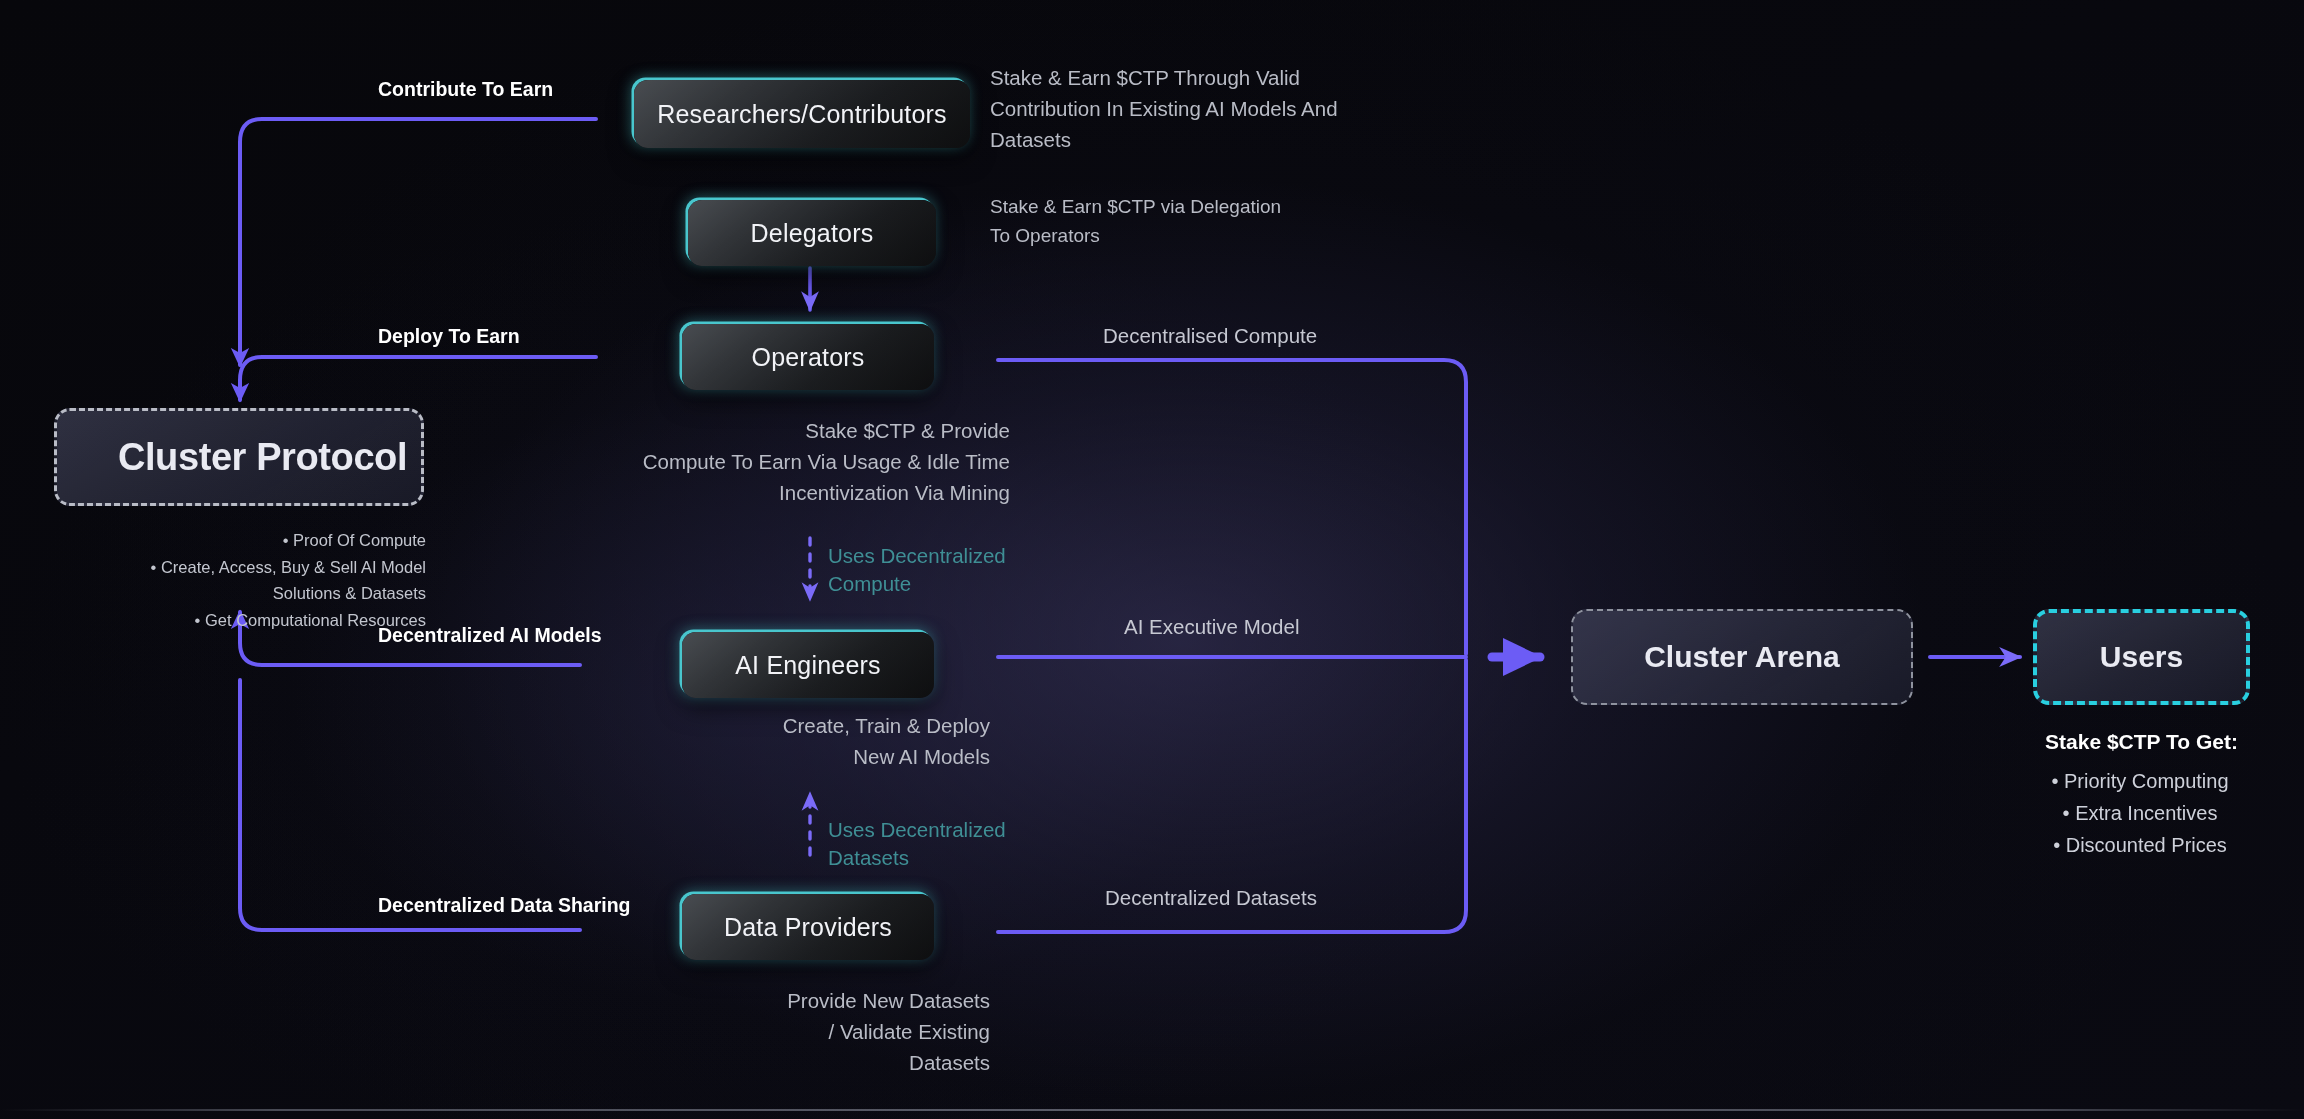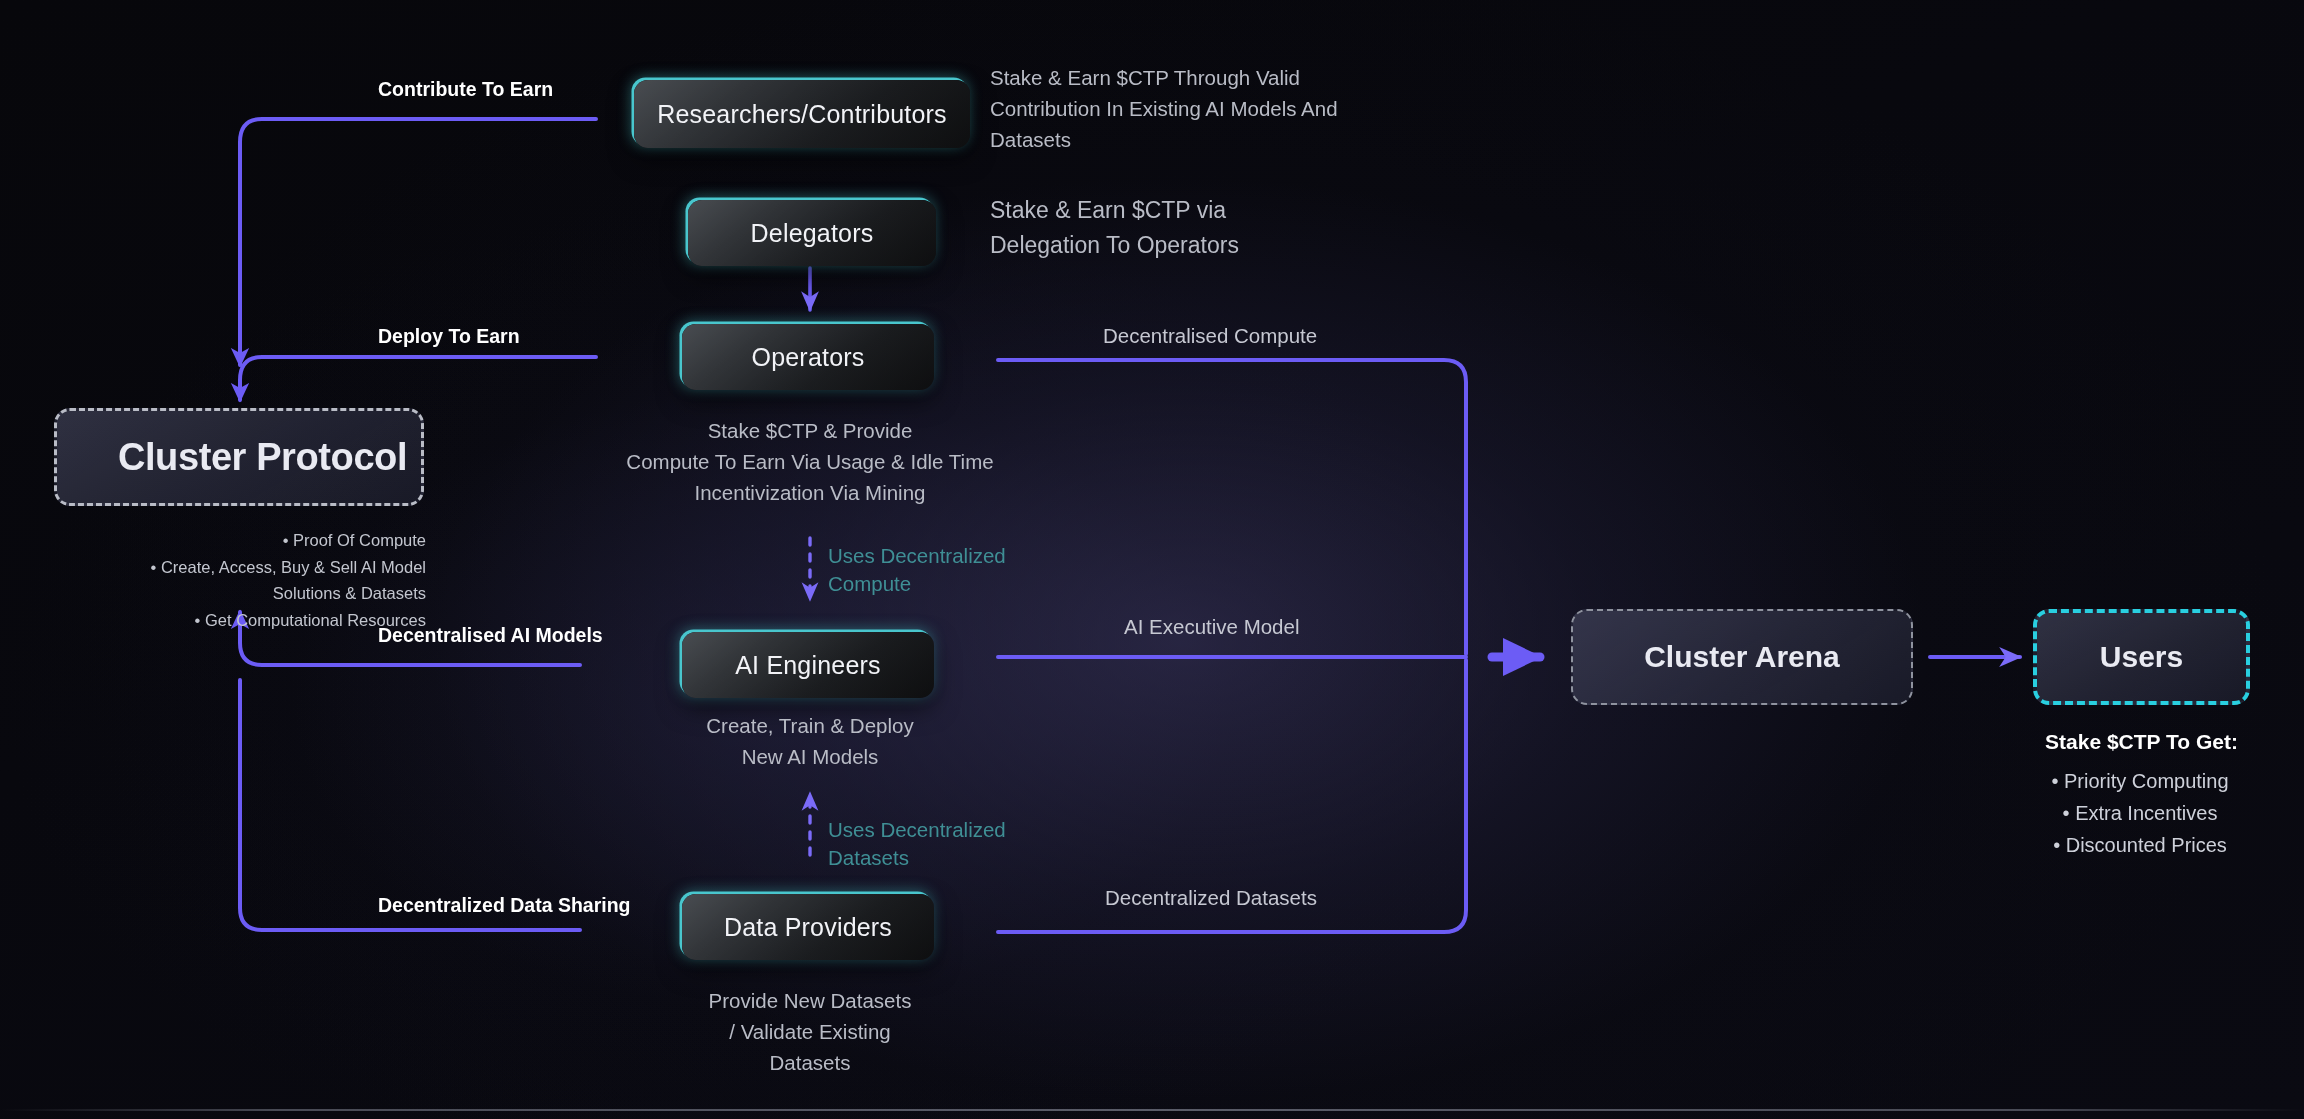--- a/index.html
+++ b/index.html
@@ -49,21 +49,21 @@
     background:linear-gradient(150deg, rgba(72,74,98,0.62) 0%, rgba(56,58,80,0.52) 55%, rgba(44,46,66,0.45) 100%);
     color:#e9eaf2;
     font-weight:bold;
   }
   .dash-grey { border:3px dashed #b9bcc6;padding-left:47px; }
   .dash-cyan { border:4px dashed #29cfe0; }
   .dash-thin { border:2px dashed #8f939f; }
 
   .lbl { position:absolute; color:#ffffff; font-weight:bold; white-space:nowrap; }
   .desc { position:absolute; color:#b9bcc6; line-height:1.52; }
-  .desc-c { text-align:center; }
+  .desc-c { text-align:right; }
   .conn-lbl { position:absolute; color:#c6c8d2; white-space:nowrap; }
   .teal-lbl { position:absolute; color:#3f8f95; line-height:1.35; }
 
   .bullets { position:absolute; color:#c3c6cf; line-height:1.62; }
   .bullets .bl { display:block; white-space:nowrap; }
 
   .stake-title { position:absolute; color:#ffffff; font-weight:bold; white-space:nowrap; }
   .stake-list { position:absolute; color:#ced1da; line-height:1.6; }
   .stake-list .bl { display:block; white-space:nowrap; }
 
@@ -130,21 +130,21 @@
   </div>
 
   <div class="rolebox" style="left:634px; top:80px; width:336px; height:68px; font-size:25px;">
     <span>Researchers/Contributors</span>
   </div>
   <div class="desc" style="left:990px; top:62px; width:370px; font-size:20.5px;">Stake &amp; Earn $CTP Through Valid Contribution In Existing AI Models And Datasets</div>
 
   <div class="rolebox" style="left:688px; top:200px; width:248px; height:66px; font-size:25px;">
     <span>Delegators</span>
   </div>
-  <div class="desc" style="left:990px; top:193px; width:300px; font-size:23px;">Stake &amp; Earn $CTP via Delegation To Operators</div>
+  <div class="desc" style="left:990px; top:193px; width:300px; font-size:19px;">Stake &amp; Earn $CTP via Delegation To Operators</div>
 
   <div class="rolebox" style="left:682px; top:324px; width:252px; height:66px; font-size:25px;">
     <span>Operators</span>
   </div>
   <div class="desc desc-c" style="left:610px; top:415px; width:400px; font-size:20.5px;">
     <div>Stake $CTP &amp; Provide</div>
     <div>Compute To Earn Via Usage &amp; Idle Time</div>
     <div>Incentivization Via Mining</div>
   </div>
 
@@ -174,21 +174,21 @@
   </div>
   <div class="stake-title" style="left:2033px; top:730px; width:217px; text-align:center; font-size:21px;">Stake $CTP To Get:</div>
   <div class="stake-list" style="left:2005px; top:765px; width:270px; text-align:center; font-size:20px;">
     <span class="bl">• Priority Computing</span>
     <span class="bl">• Extra Incentives</span>
     <span class="bl">• Discounted Prices</span>
   </div>
 
   <div class="lbl" style="left:378px; top:78px; font-size:19.5px;">Contribute To Earn</div>
   <div class="lbl" style="left:378px; top:325px; font-size:19.5px;">Deploy To Earn</div>
-  <div class="lbl" style="left:378px; top:624px; font-size:19.5px;">Decentralised AI Models</div>
+  <div class="lbl" style="left:378px; top:624px; font-size:19.5px;">Decentralized AI Models</div>
   <div class="lbl" style="left:378px; top:894px; font-size:19.5px;">Decentralized Data Sharing</div>
 
   <div class="conn-lbl" style="left:1103px; top:324px; font-size:20.5px;">Decentralised Compute</div>
   <div class="conn-lbl" style="left:1124px; top:615px; font-size:20.5px;">AI Executive Model</div>
   <div class="conn-lbl" style="left:1105px; top:886px; font-size:20.5px;">Decentralized Datasets</div>
 
   <div class="teal-lbl" style="left:828px; top:542px; font-size:20.5px;">
     <div>Uses Decentralized</div>
     <div>Compute</div>
   </div>

